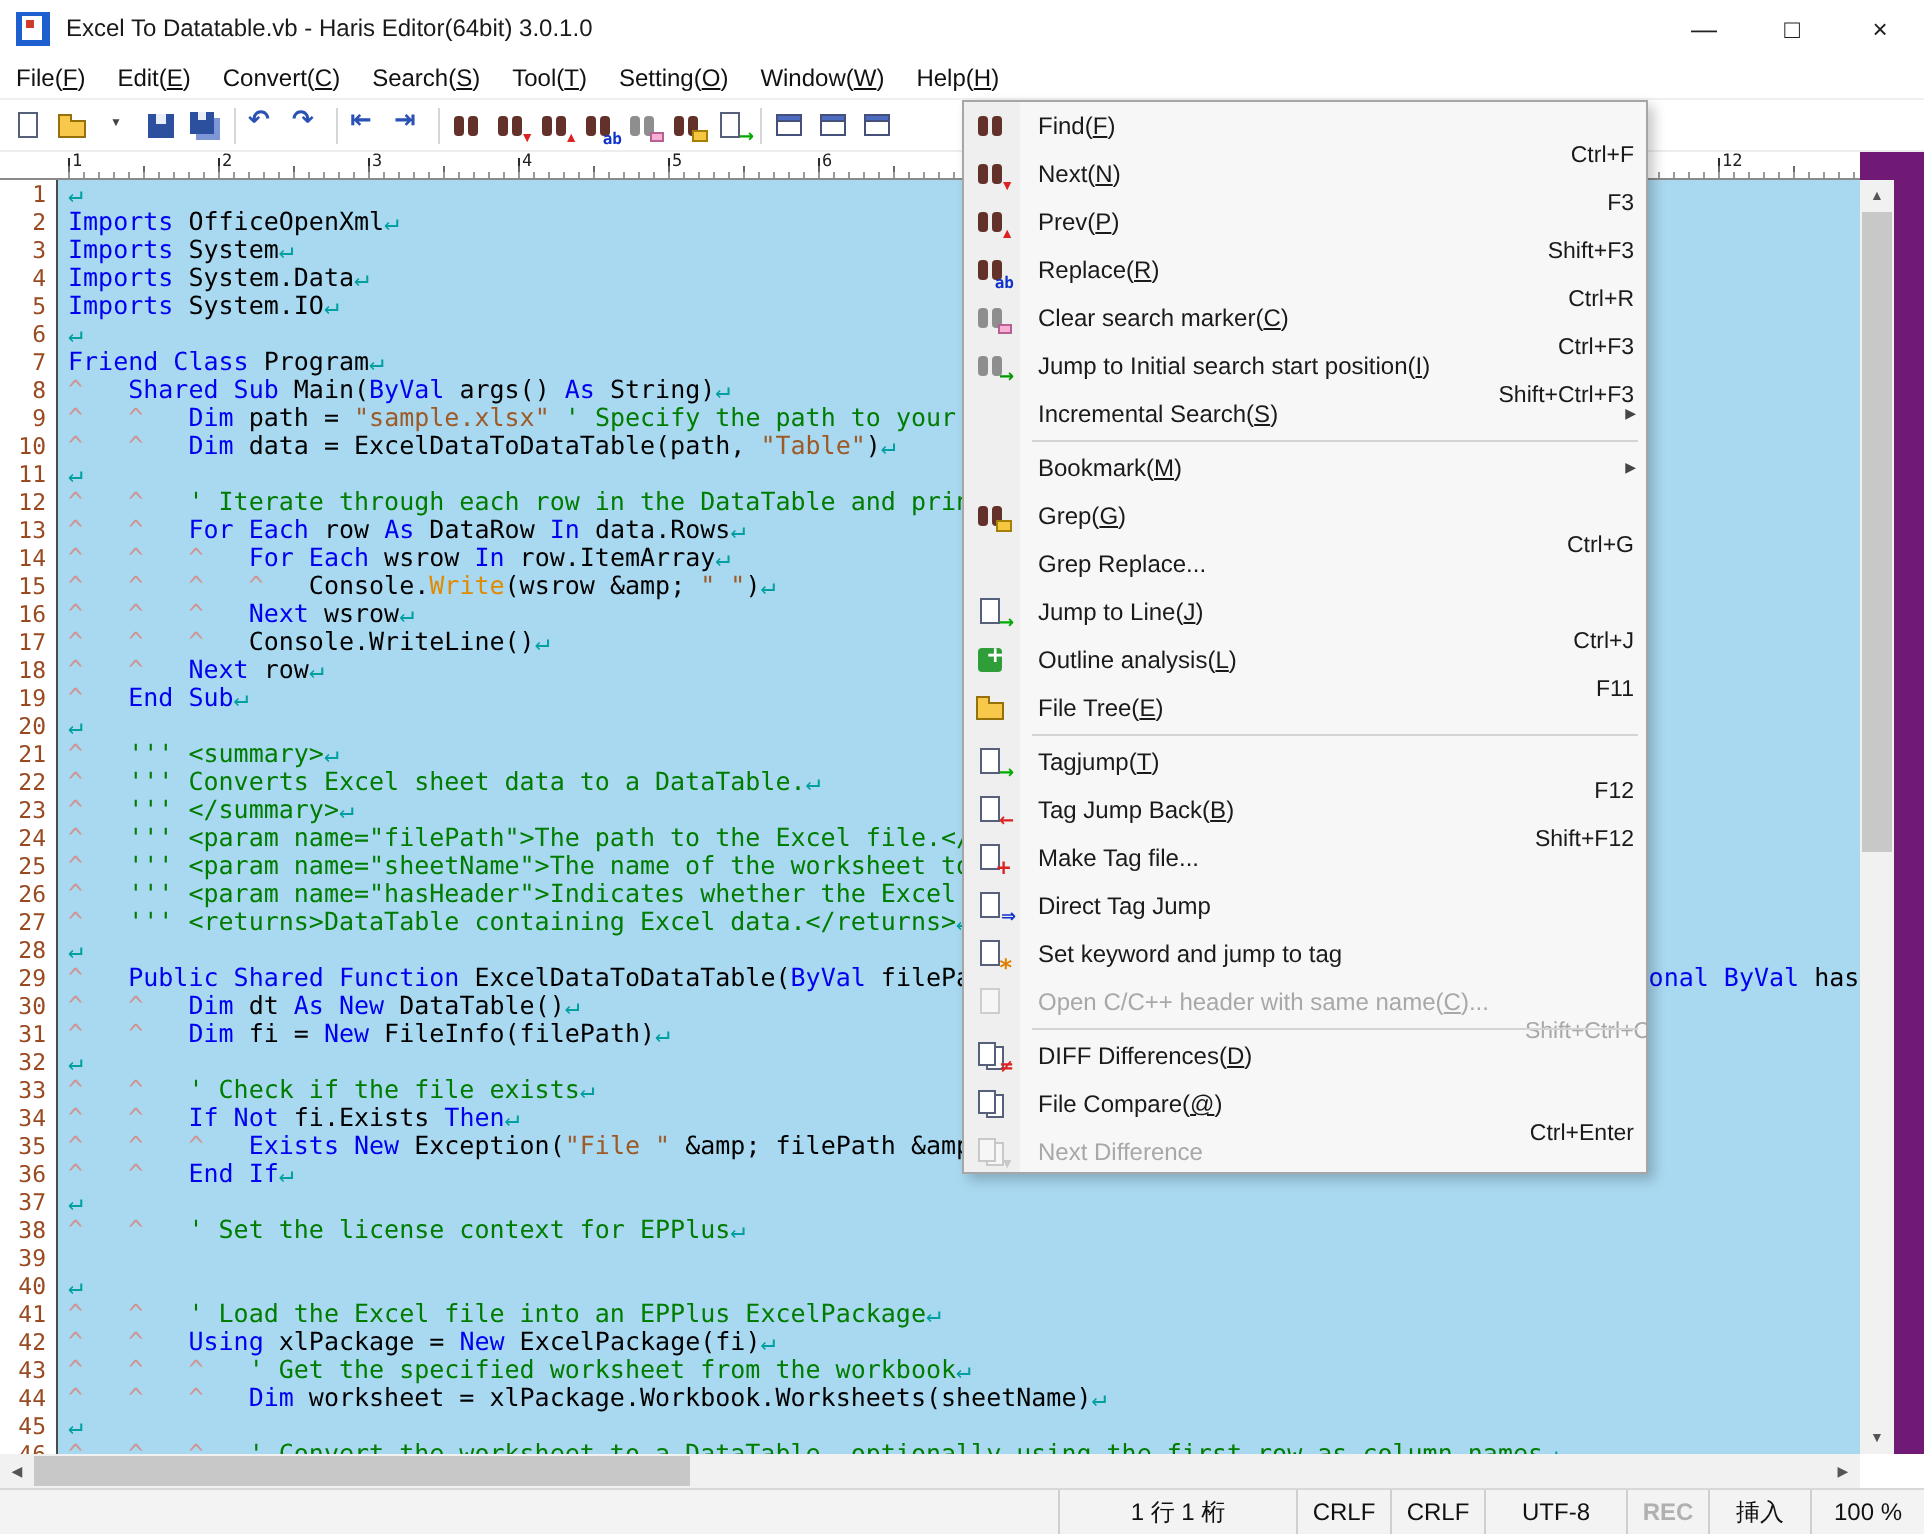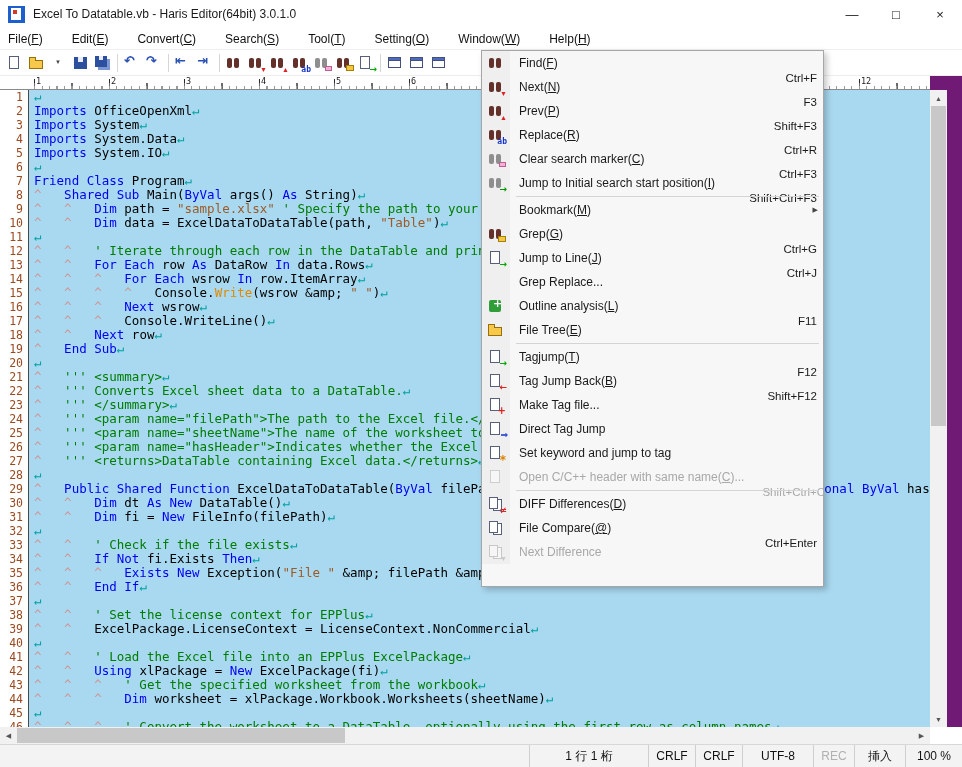--- a/index.html
+++ b/index.html
@@ -8,21 +8,21 @@
   
   .titlebar{position:absolute;top:0;left:0;right:0;height:28px;background:#ffffff;display:flex;align-items:center;}
   .app-icon{position:relative;width:17px;height:17px;margin-left:8px;background:#1e5fd0;flex:0 0 17px;}
   .app-icon::before{content:"";position:absolute;left:3px;top:2px;width:10px;height:12px;background:#fff;}
   .app-icon::after{content:"";position:absolute;left:5px;top:4px;width:4px;height:4px;background:#d03a2a;}
   .title-text{margin-left:8px;font-size:12px;color:#1a1a1a;white-space:nowrap;}
   .win-controls{margin-left:auto;display:flex;height:28px;}
   .win-btn{width:44px;height:28px;display:flex;align-items:center;justify-content:center;font-size:13px;color:#222;}
 
   
-  .menubar{position:absolute;top:28px;left:0;right:0;height:22px;background:#ffffff;display:flex;align-items:stretch;border-bottom:1px solid #f0f0f0;box-sizing:border-box;gap:13px;}
+  .menubar{position:absolute;top:28px;left:0;right:0;height:22px;background:#ffffff;display:flex;align-items:stretch;border-bottom:1px solid #f0f0f0;box-sizing:border-box;}
   .mb-item{padding:0 8px;display:flex;align-items:center;font-size:12px;color:#111;}
 
   
   .toolbar{position:absolute;top:50px;left:0;right:0;height:26px;background:#ffffff;display:flex;align-items:center;padding-left:4px;border-bottom:1px solid #ededed;box-sizing:border-box;}
   .tb-btn{width:22px;height:22px;display:flex;align-items:center;justify-content:center;}
   .tb-sep{width:1px;height:18px;background:#d6d6d6;margin:0 3px;}
 
   
   .ic{position:relative;display:inline-block;width:18px;height:16px;vertical-align:middle;}
   .ic::before,.ic::after{position:absolute;box-sizing:border-box;}
@@ -95,21 +95,21 @@
   .scroll-corner{position:absolute;top:727px;left:930px;width:32px;height:17px;background:#ffffff;}
 
   
   .statusbar{position:absolute;top:744px;left:0;right:0;height:23px;background:#f3f3f3;border-top:1px solid #d8d8d8;display:flex;align-items:stretch;box-sizing:border-box;}
   .sb-spacer{flex:1;}
   .sb-cell{border-left:1px solid #cfcfcf;display:flex;align-items:center;justify-content:center;font-size:12px;color:#111;white-space:nowrap;}
   .sb-cell.dim{color:#b0b0b0;}
   [data-name="caret-position"]{width:118px;}
   [data-name="eol-input"],[data-name="eol-file"]{width:46px;}
   [data-name="encoding"]{width:70px;}
-  [data-name="record-indicator"]{width:40px;}
+  [data-name="record-indicator"]{width:40px;font-weight:bold;}
   [data-name="input-mode"]{width:50px;}
   [data-name="zoom-level"]{width:56px;}
 
   
   .context-menu{position:absolute;top:50px;left:481px;width:343px;height:537px;background:#f7f7f7;border:1px solid #a6a6a6;box-shadow:3px 3px 6px rgba(0,0,0,.22);box-sizing:border-box;overflow:hidden;z-index:50;}
   .cm-item{position:relative;display:flex;align-items:center;height:24px;padding-right:6px;}
   .cm-icon{flex:0 0 28px;align-self:stretch;background:#efefef;display:flex;align-items:center;justify-content:center;}
   .cm-label{margin-left:9px;font-size:12px;color:#1a1a1a;white-space:nowrap;}
   .cm-short{margin-left:auto;padding-left:18px;font-size:11.5px;color:#1a1a1a;white-space:nowrap;margin-top:30px;}
   .cm-arrow{position:absolute;right:5px;top:8px;font-size:7px;color:#444;}
@@ -376,21 +376,20 @@
         <div class="crow" data-name="code-line">
           <span class="ln" data-name="line-number">37</span>
           <span class="ctext" data-name="code-line-text"><span class="sg-eol" data-name="eol-mark">↵</span></span>
         </div>
         <div class="crow" data-name="code-line">
           <span class="ln" data-name="line-number">38</span>
           <span class="ctext" data-name="code-line-text"><span class="sg-tab">^   ^   </span><span class="sg-cm">' Set the license context for EPPlus</span><span class="sg-eol" data-name="eol-mark">↵</span></span>
         </div>
         <div class="crow" data-name="code-line">
           <span class="ln" data-name="line-number">39</span>
-          <span class="ctext" data-name="code-line-text"><span class="sg-tab">^   ^   </span><span class="sg-pl">ExcelPackage.LicenseContext = LicenseContext.NonCommercial</span><span class="sg-eol" data-name="eol-mark">↵</span></span>
         </div>
         <div class="crow" data-name="code-line">
           <span class="ln" data-name="line-number">40</span>
           <span class="ctext" data-name="code-line-text"><span class="sg-eol" data-name="eol-mark">↵</span></span>
         </div>
         <div class="crow" data-name="code-line">
           <span class="ln" data-name="line-number">41</span>
           <span class="ctext" data-name="code-line-text"><span class="sg-tab">^   ^   </span><span class="sg-cm">' Load the Excel file into an EPPlus ExcelPackage</span><span class="sg-eol" data-name="eol-mark">↵</span></span>
         </div>
         <div class="crow" data-name="code-line">
@@ -479,46 +478,52 @@
           <span class="cm-label" data-name="menu-item-label">Clear search marker(<u>C</u>)</span>
           <span class="cm-short" data-name="menu-item-shortcut">Ctrl+F3</span>
         </div>
         <div class="cm-item" data-name="menu-item-jump-to-initial-search-start-position-i">
           <span class="cm-icon" data-name="menu-item-icon-gutter">
             <span class="ic ic-search-start" data-name="search-start-icon"></span>
           </span>
           <span class="cm-label" data-name="menu-item-label">Jump to Initial search start position(<u>I</u>)</span>
           <span class="cm-short" data-name="menu-item-shortcut">Shift+Ctrl+F3</span>
         </div>
+        <div class="cm-item" data-name="menu-item-incremental-search-s">
+          <span class="cm-icon" data-name="menu-item-icon-gutter"></span>
+          <span class="cm-label" data-name="menu-item-label">Incremental Search(<u>S</u>)</span>
+          <span class="cm-short" data-name="menu-item-shortcut"></span>
+          <span class="cm-arrow" data-name="submenu-arrow-icon">▶</span>
+        </div>
         <div class="cm-sep" data-name="menu-separator"></div>
         <div class="cm-item" data-name="menu-item-bookmark-m">
           <span class="cm-icon" data-name="menu-item-icon-gutter"></span>
           <span class="cm-label" data-name="menu-item-label">Bookmark(<u>M</u>)</span>
           <span class="cm-short" data-name="menu-item-shortcut"></span>
           <span class="cm-arrow" data-name="submenu-arrow-icon">▶</span>
         </div>
         <div class="cm-item" data-name="menu-item-grep-g">
           <span class="cm-icon" data-name="menu-item-icon-gutter">
             <span class="ic ic-grep" data-name="grep-icon"></span>
           </span>
           <span class="cm-label" data-name="menu-item-label">Grep(<u>G</u>)</span>
           <span class="cm-short" data-name="menu-item-shortcut">Ctrl+G</span>
         </div>
-        <div class="cm-item" data-name="menu-item-jump-to-line-j">
-          <span class="cm-icon" data-name="menu-item-icon-gutter">
-            <span class="ic ic-jump-line" data-name="jump-line-icon"></span>
-          </span>
-          <span class="cm-label" data-name="menu-item-label">Jump to Line(<u>J</u>)</span>
-          <span class="cm-short" data-name="menu-item-shortcut">Ctrl+J</span>
-        </div>
         <div class="cm-item" data-name="menu-item-grep-replace">
           <span class="cm-icon" data-name="menu-item-icon-gutter"></span>
           <span class="cm-label" data-name="menu-item-label">Grep Replace...</span>
           <span class="cm-short" data-name="menu-item-shortcut"></span>
         </div>
+        <div class="cm-item" data-name="menu-item-jump-to-line-j">
+          <span class="cm-icon" data-name="menu-item-icon-gutter">
+            <span class="ic ic-jump-line" data-name="jump-line-icon"></span>
+          </span>
+          <span class="cm-label" data-name="menu-item-label">Jump to Line(<u>J</u>)</span>
+          <span class="cm-short" data-name="menu-item-shortcut">Ctrl+J</span>
+        </div>
         <div class="cm-item" data-name="menu-item-outline-analysis-l">
           <span class="cm-icon" data-name="menu-item-icon-gutter">
             <span class="ic ic-outline" data-name="outline-icon"></span>
           </span>
           <span class="cm-label" data-name="menu-item-label">Outline analysis(<u>L</u>)</span>
           <span class="cm-short" data-name="menu-item-shortcut">F11</span>
         </div>
         <div class="cm-item" data-name="menu-item-file-tree-e">
           <span class="cm-icon" data-name="menu-item-icon-gutter">
             <span class="ic ic-file-tree" data-name="file-tree-icon"></span>

